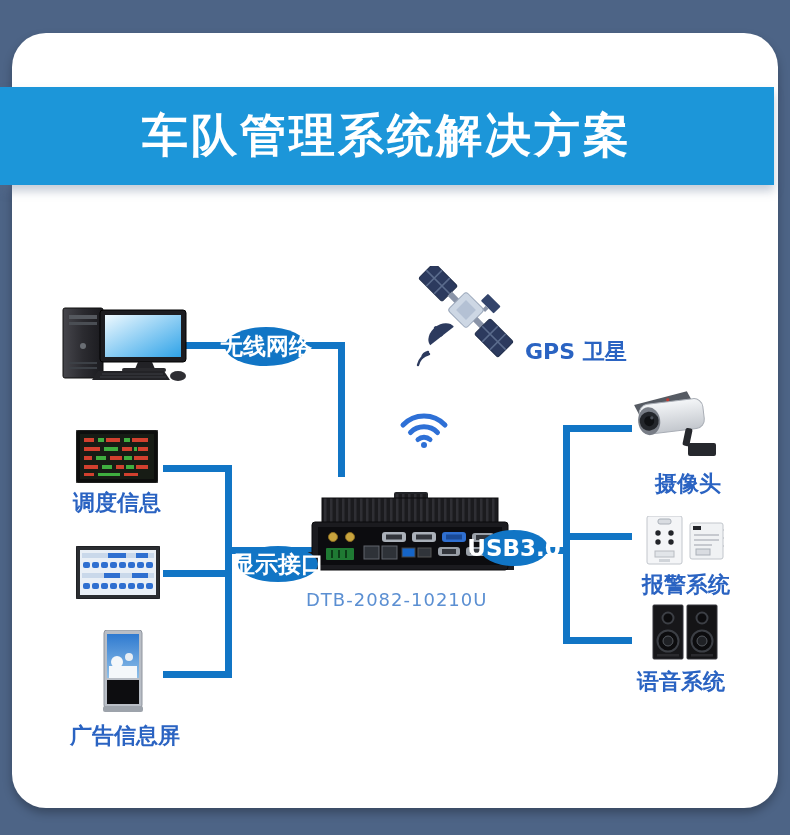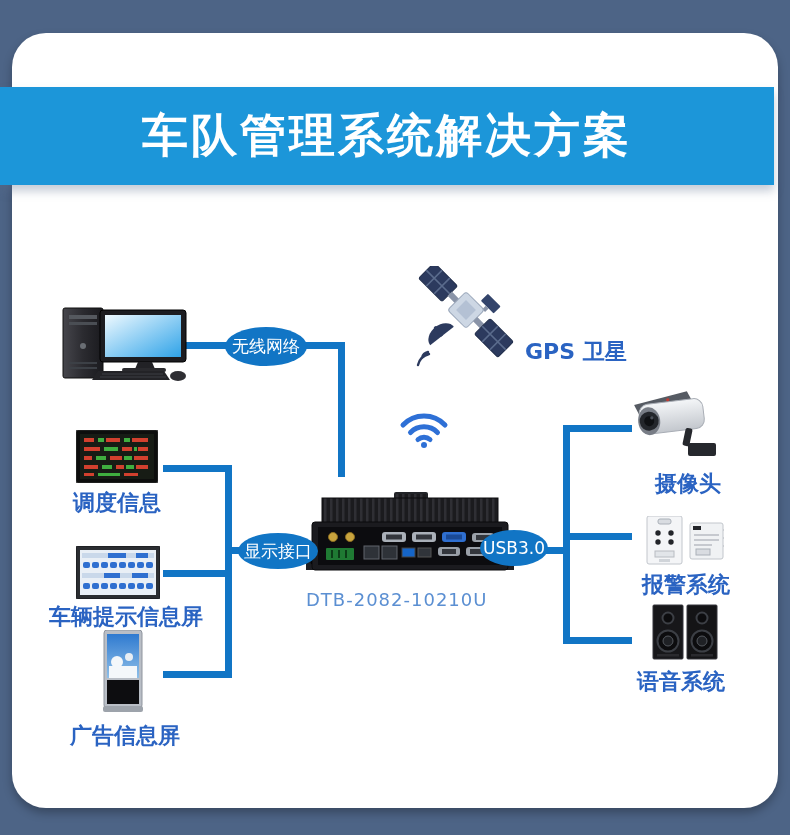--- a/index.html
+++ b/index.html
@@ -10,22 +10,22 @@
   body{background:var(--background);font-family:"DejaVu Sans","Liberation Sans",sans-serif;}
   .stage{position:relative;width:790px;height:835px;overflow:hidden;background:var(--background);}
   .card{position:absolute;left:12px;top:33px;width:766px;height:775px;background:#ffffff;
         border-radius:34px;box-shadow:0 5px 10px rgba(0,0,0,.28);}
   .banner{position:absolute;left:0;top:87px;width:774px;height:98px;background:var(--banner);
           display:flex;align-items:center;justify-content:center;
           box-shadow:0 6px 9px rgba(90,110,140,.35);}
   .banner h1{color:#fff;font-size:46px;font-weight:bold;letter-spacing:3px;white-space:nowrap;}
   .line{position:absolute;background:var(--line);}
   .pill{position:absolute;background:var(--line);border-radius:50%;display:flex;
-        align-items:center;justify-content:center;color:#fff;font-weight:normal;
-        font-size:17px;white-space:nowrap;z-index:3;}
+        align-items:center;justify-content:center;color:#fff;font-weight:bold;
+        font-size:23px;white-space:nowrap;z-index:3;}
   .node{position:absolute;z-index:2;}
   .node-label{position:absolute;text-align:center;font-weight:bold;font-size:22px;
               color:var(--label);white-space:nowrap;z-index:2;}
   .dtb{position:absolute;text-align:left;font-size:18px;color:var(--device-label);
        letter-spacing:1px;z-index:2;}
 </style>
 </head>
 <body>
 
 <div class="stage">
@@ -44,21 +44,21 @@
   <div class="line" style="left:163px;top:671px;width:67px;height:7px;"></div>
   <div class="line" style="left:225px;top:547px;width:108px;height:7px;"></div>
 
   <div class="line" style="left:487px;top:547px;width:83px;height:7px;"></div>
   <div class="line" style="left:563px;top:425px;width:7px;height:219px;"></div>
   <div class="line" style="left:570px;top:425px;width:62px;height:7px;"></div>
   <div class="line" style="left:570px;top:533px;width:62px;height:7px;"></div>
   <div class="line" style="left:570px;top:637px;width:62px;height:7px;"></div>
 
   <div class="pill" style="left:225px;top:327px;width:82px;height:39px;">无线网络</div>
-  <div class="pill" style="left:238px;top:533px;width:80px;height:36px;">显示接口</div>
+  <div class="pill" style="left:238px;top:546px;width:80px;height:36px;">显示接口</div>
   <div class="pill" style="left:480px;top:530px;width:68px;height:36px;">USB3.0</div>
 
   <svg class="node" style="left:60px;top:300px;" width="132" height="82" viewBox="0 0 132 82">
     <defs>
       <linearGradient id="tw" x1="0" y1="0" x2="1" y2="0">
         <stop offset="0" stop-color="#46464c"></stop>
           <stop offset=".5" stop-color="#2b2b30"></stop>
           <stop offset="1" stop-color="#1a1a1e"></stop>
       </linearGradient>
       <linearGradient id="scr" x1="0" y1="0" x2="1" y2="1">
@@ -137,21 +137,20 @@
       <rect x="7" y="37" width="7" height="6" rx="2"></rect>
         <rect x="16" y="37" width="7" height="6" rx="2"></rect>
       <rect x="25" y="37" width="7" height="6" rx="2"></rect>
         <rect x="34" y="37" width="7" height="6" rx="2"></rect>
       <rect x="43" y="37" width="7" height="6" rx="2"></rect>
         <rect x="52" y="37" width="7" height="6" rx="2"></rect>
       <rect x="61" y="37" width="7" height="6" rx="2"></rect>
         <rect x="70" y="37" width="7" height="6" rx="2"></rect>
     </g>
   </svg>
-  <div class="node-label" style="left:46px;top:602px;width:160px;">车辆提示信息屏</div>
 
   <svg class="node" style="left:103px;top:630px;" width="40" height="84" viewBox="0 0 40 84">
     <defs>
       <linearGradient id="sky" x1="0" y1="0" x2="0" y2="1">
         <stop offset="0" stop-color="#2f7ad0"></stop>
           <stop offset="1" stop-color="#8fbfe8"></stop>
       </linearGradient>
     </defs>
     <rect x="1" y="0" width="38" height="78" rx="3" fill="#b9bec6" stroke="#8f959e"></rect>
     <rect x="4" y="4" width="32" height="44" fill="url(#sky)"></rect>

